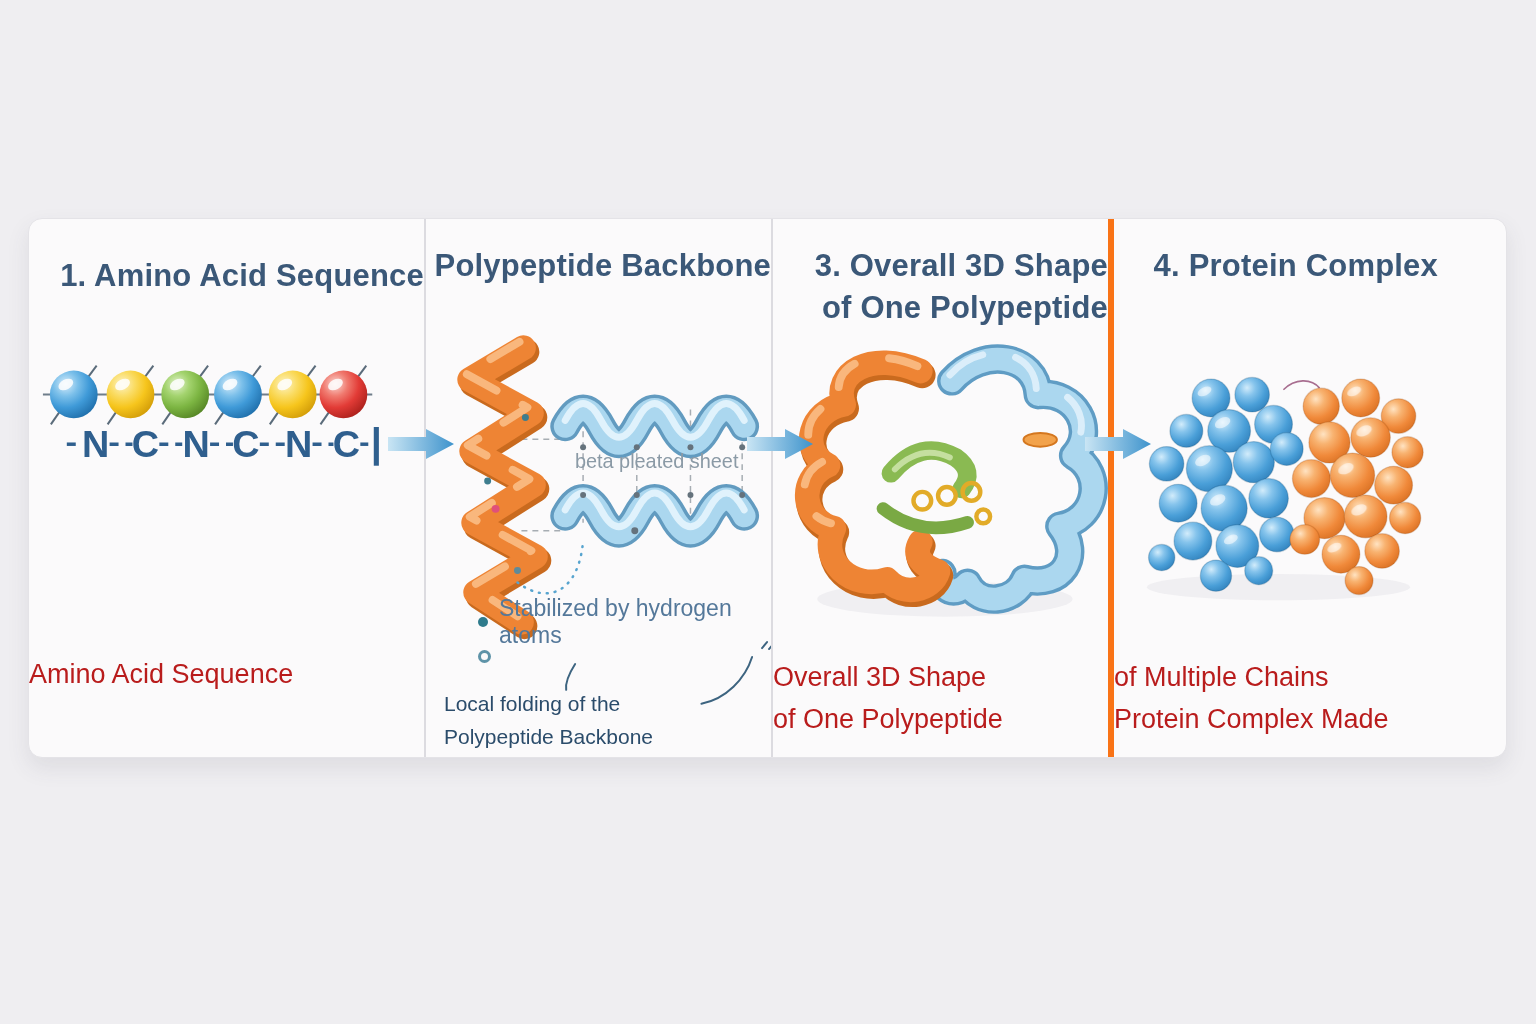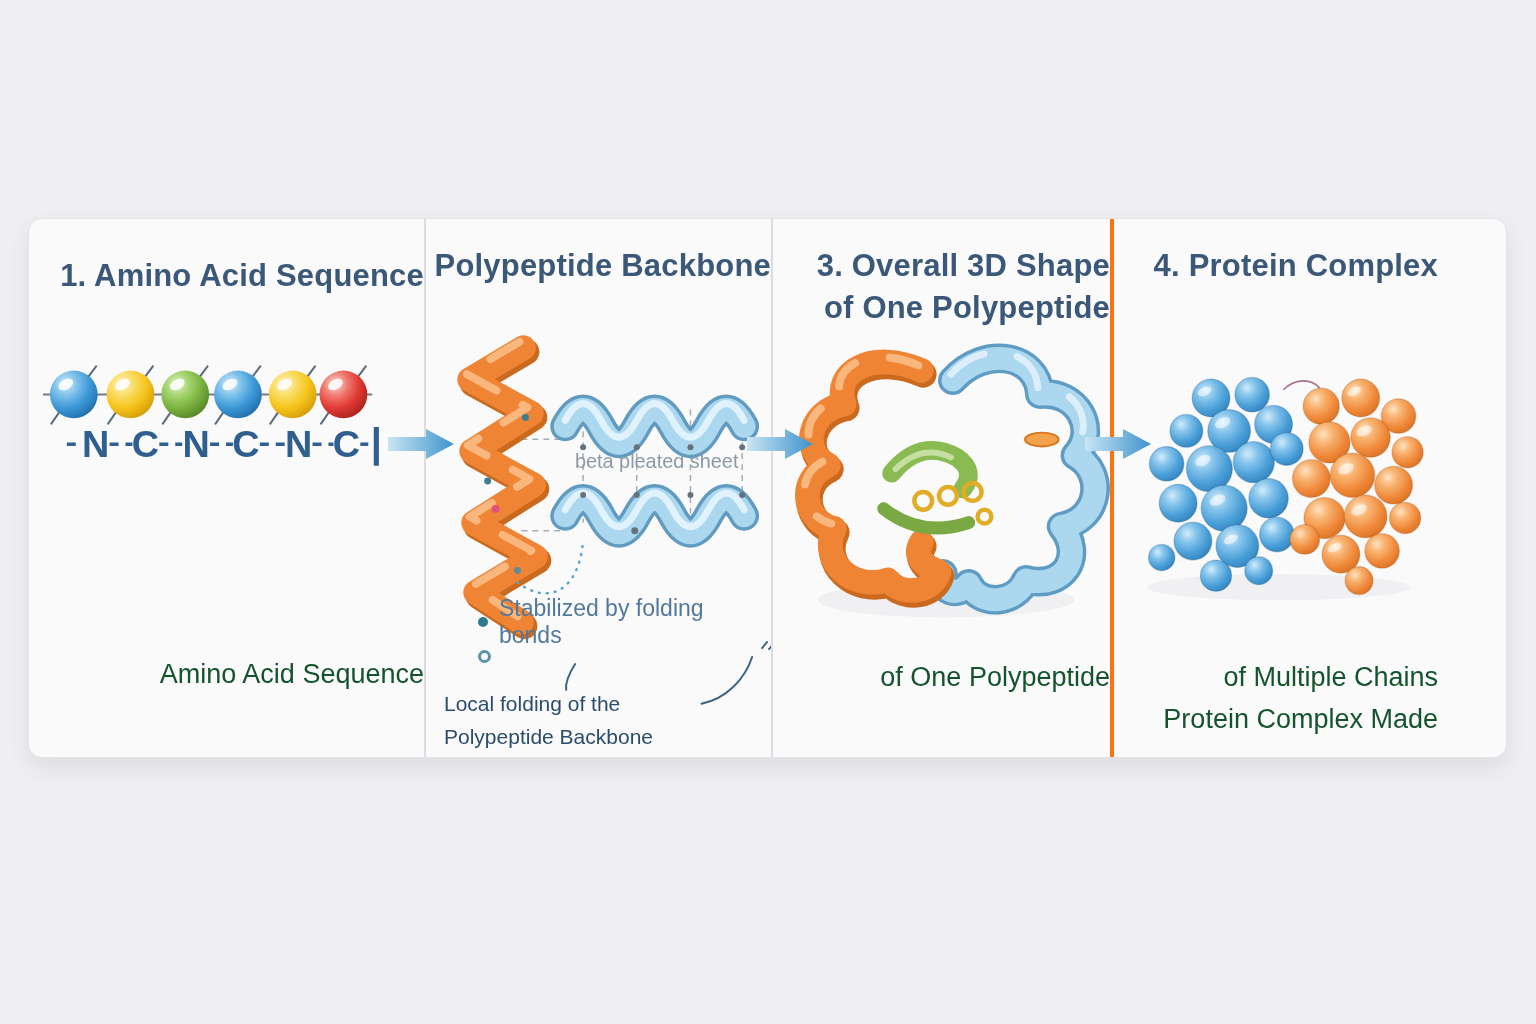--- a/index.html
+++ b/index.html
@@ -15,32 +15,32 @@
     width:1479px; height:540px;
     background:#fbfafb;
     border:1px solid #e4e3e7;
     border-radius:14px;
     box-shadow:0 10px 22px rgba(70,70,90,0.10);
     display:flex;
   }
   .panel { position:relative; height:100%; }
   .panel-1 { width:397px; border-right:2px solid #dcdbe0; }
   .panel-2 { width:347px; border-right:2px solid #dcdbe0; }
-  .panel-3 { width:341px; border-right:4px solid #f97316; }
+  .panel-3 { width:341px; border-right:6px solid #f97316; }
   .panel-4 { width:324px; }
   .panel-title {
     position:absolute; top:26px; left:0; width:100%;
     text-align:right; color:#3b5878; font-weight:700;
     font-size:31px; line-height:42px; letter-spacing:0.2px;
   }
   .panel-1 .panel-title { top:36px; }
   .illus { position:absolute; top:112px; left:0; width:100%; height:310px; }
   .caption {
     position:absolute; left:0; width:100%;
-    text-align:right; color:#14532d; font-weight:500;
+    text-align:left; color:#b91c1c; font-weight:500;
     font-size:27px; line-height:42px;
   }
   .panel-1 .caption { top:434px; }
   .panel-3 .caption, .panel-4 .caption { top:437px; }
   .caption-left {
     position:absolute; left:18px; top:468px;
     text-align:left; color:#2b4c6b; font-weight:500;
     font-size:21px; line-height:33px;
   }
   .bullets { position:absolute; left:52px; top:385px; }
@@ -208,21 +208,21 @@
       </g>
 
       <text x="232" y="137" text-anchor="middle" font-family="Liberation Sans, sans-serif" font-size="20" fill="#8b9aa6">beta pleated sheet</text>
 
       <path d="M92,252 C124,276 154,260 158,210" fill="none" stroke="#57a4cf" stroke-width="2.5" stroke-linecap="round" stroke-dasharray="1 7"></path>
     </svg>
 
     <div class="bullets">
       <div class="bullet-row">
         <span class="bullet-dot"></span>
-        <span>Stabilized by folding bonds</span>
+        <span>Stabilized by hydrogen atoms</span>
       </div>
       <div class="bullet-row">
         <span class="bullet-ring"></span>
       </div>
     </div>
 
     <svg class="annotations" viewBox="0 0 347 540">
       <g fill="none" stroke="#3d6480" stroke-width="2" stroke-linecap="round">
         <path d="M150,447 C143,458 140,466 141,473"></path>
         <path d="M277,487 C302,482 321,462 328,440"></path>
@@ -263,20 +263,21 @@
         <g stroke="#e2ab28" stroke-width="4.5">
           <circle cx="152" cy="170" r="9"></circle>
             <circle cx="177" cy="165" r="9"></circle>
           <circle cx="202" cy="161" r="9"></circle>
             <circle cx="214" cy="186" r="7"></circle>
         </g>
       </g>
     </svg>
 
     <div class="caption">
+      <div>Overall 3D Shape</div>
       <div>of One Polypeptide</div>
     </div>
   </div>
 
   <div class="panel panel-4">
     <div class="panel-title">
       <div>4. Protein Complex</div>
     </div>
 
     <svg class="illus" viewBox="0 0 394 310">

